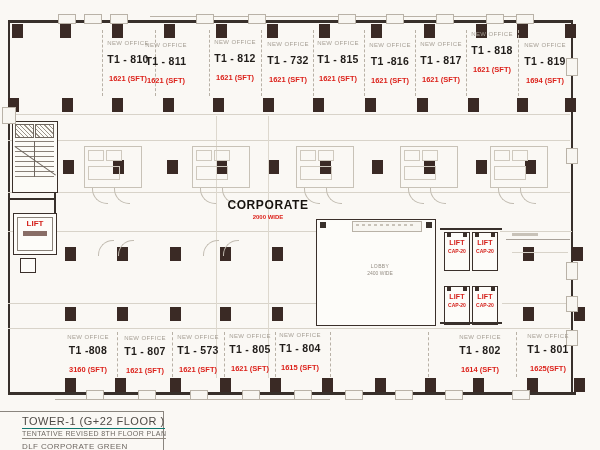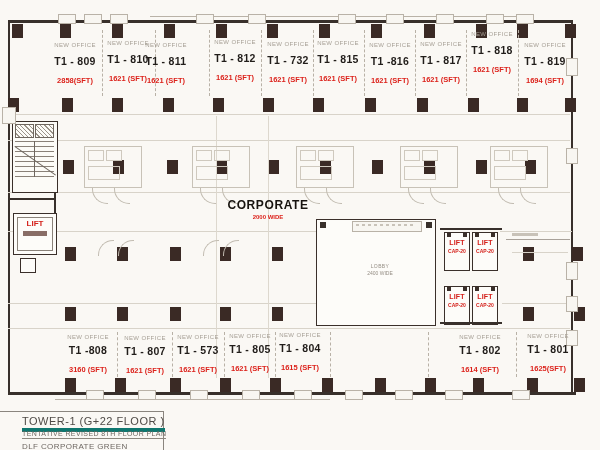--- a/index.html
+++ b/index.html
@@ -51,21 +51,21 @@
 
   .stair{position:absolute;left:12px;top:121px;width:44px;height:70px;border:1.5px solid #3a2f2a;background:#fcfbf7;}
   .hatch{position:absolute;border:1px solid #6e665e;background:repeating-linear-gradient(45deg,transparent 0 2px,#9a9288 2px 3px);}
   .steps{position:absolute;left:2px;top:19px;width:39px;height:36px;background:repeating-linear-gradient(180deg,#8a8178 0 1px,transparent 1px 5px);}
   .stairmid{position:absolute;left:21px;top:19px;width:1px;height:36px;background:#6e665e;}
   .stairdiag{position:absolute;left:2px;top:24px;width:50px;height:1px;background:#6e665e;transform:rotate(35deg);transform-origin:left top;}
 
   .titleblock{position:absolute;left:0;top:411px;width:600px;height:39px;}
   .tb-topline{position:absolute;left:0;top:0;width:163px;height:1px;background:#8a857e;}
   .tb-vline{position:absolute;left:163px;top:0;width:1px;height:39px;background:#8a857e;}
-  .tb-l1{position:absolute;left:22px;top:4px;font-size:11px;color:#4f4a46;letter-spacing:.5px;border-bottom:4px solid #0f766e;padding-bottom:1px;}
+  .tb-l1{position:absolute;left:22px;top:4px;font-size:11px;color:#4f4a46;letter-spacing:.5px;border-bottom:1px solid #0f766e;padding-bottom:1px;}
   .tb-l2{position:absolute;left:22px;top:19px;font-size:7px;color:#6e6862;letter-spacing:.4px;border-bottom:1px solid #8d877f;padding-bottom:1px;}
   .tb-l3{position:absolute;left:22px;top:31px;font-size:8px;color:#6e6862;letter-spacing:.4px;}
 </style>
 </head>
 <body>
 
 <div id="plan">
 
   <div class="wall" style="left:8px;top:20px;width:564px;height:2.5px"></div>
   <div class="wall-lt" style="left:150px;top:16px;width:368px;height:1px"></div>
@@ -301,25 +301,20 @@
   <div class="wall" style="left:320px;top:222px;width:6px;height:6px"></div>
   <div class="wall" style="left:426px;top:222px;width:6px;height:6px"></div>
   <div class="wall" style="left:440px;top:228px;width:62px;height:2px"></div>
   <div class="wall" style="left:440px;top:322px;width:62px;height:2px"></div>
 
   <div class="lobby-label">
     <div class="lobby-t">LOBBY</div>
     <div class="lobby-w">2400 WIDE</div>
   </div>
 
-  <div class="office" style="left:43px;top:42px">
-      <div class="o-type">NEW OFFICE</div>
-      <div class="o-num">T1 - 809</div>
-      <div class="o-area">2858(SFT)</div>
-    </div>
   <div class="office" style="left:96px;top:40px">
       <div class="o-type">NEW OFFICE</div>
       <div class="o-num">T1 - 810</div>
       <div class="o-area">1621 (SFT)</div>
     </div>
   <div class="office" style="left:134px;top:42px">
       <div class="o-type">NEW OFFICE</div>
       <div class="o-num">T1 - 811</div>
       <div class="o-area">1621 (SFT)</div>
     </div>

